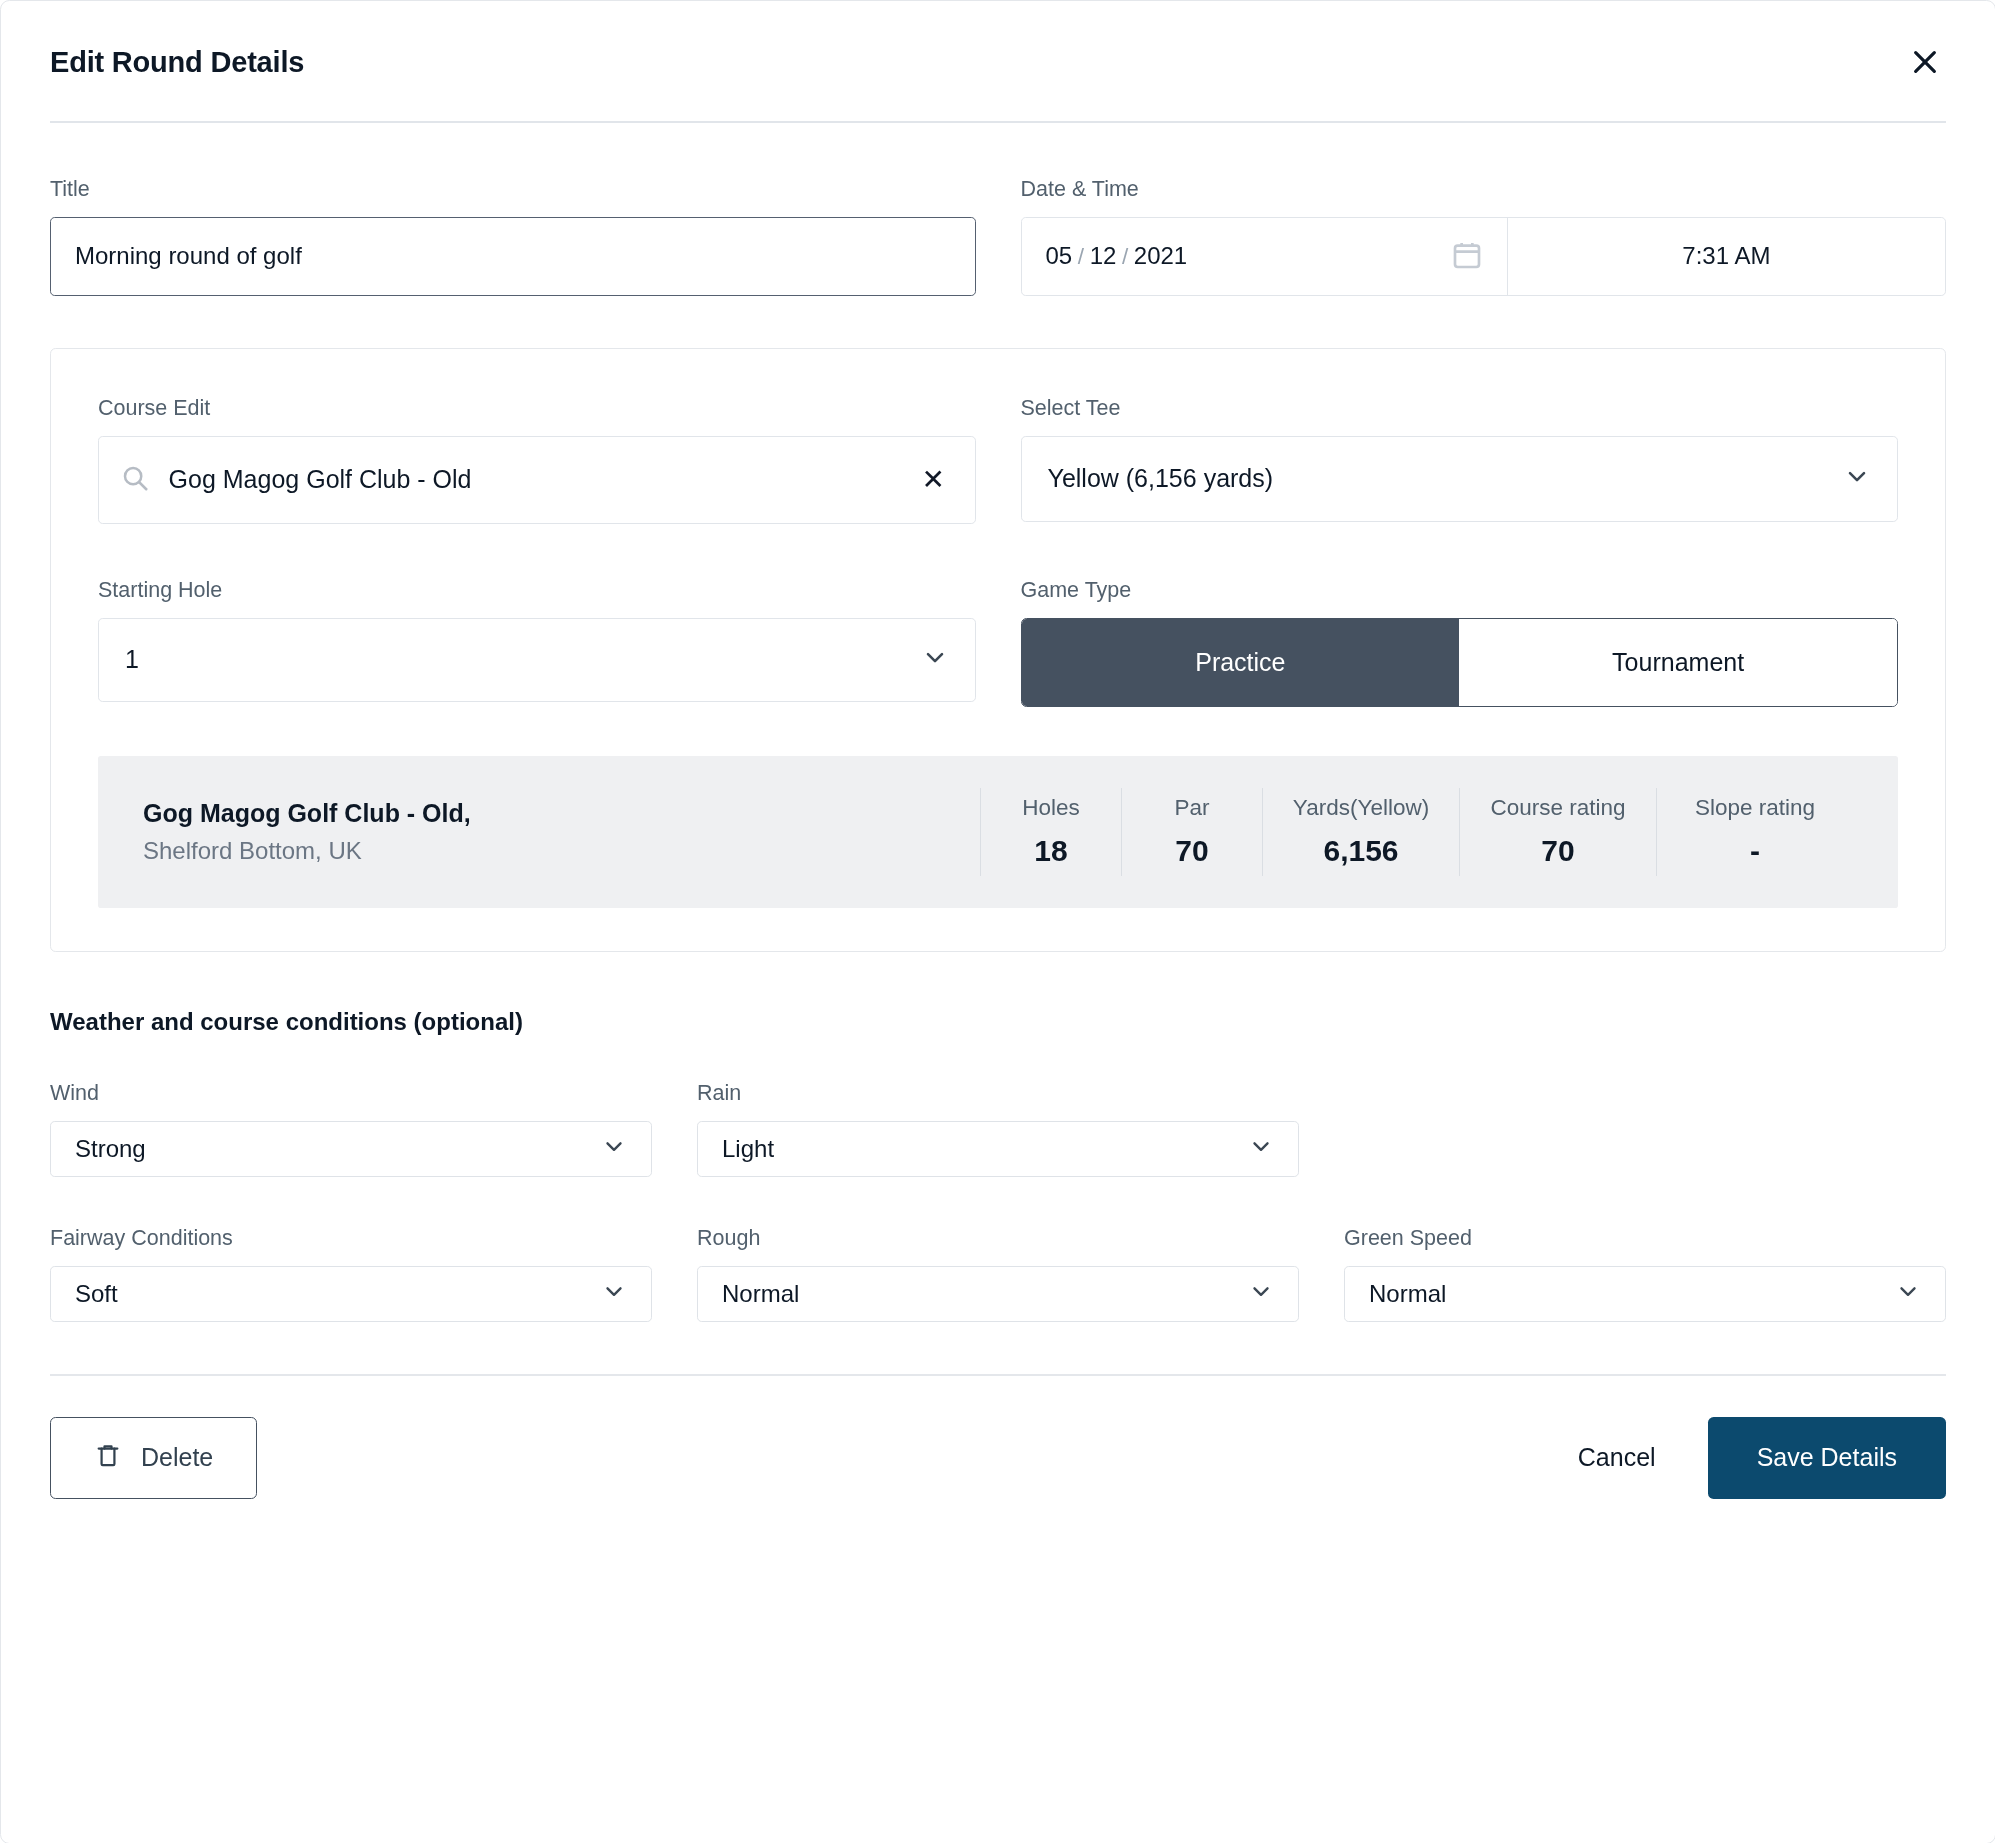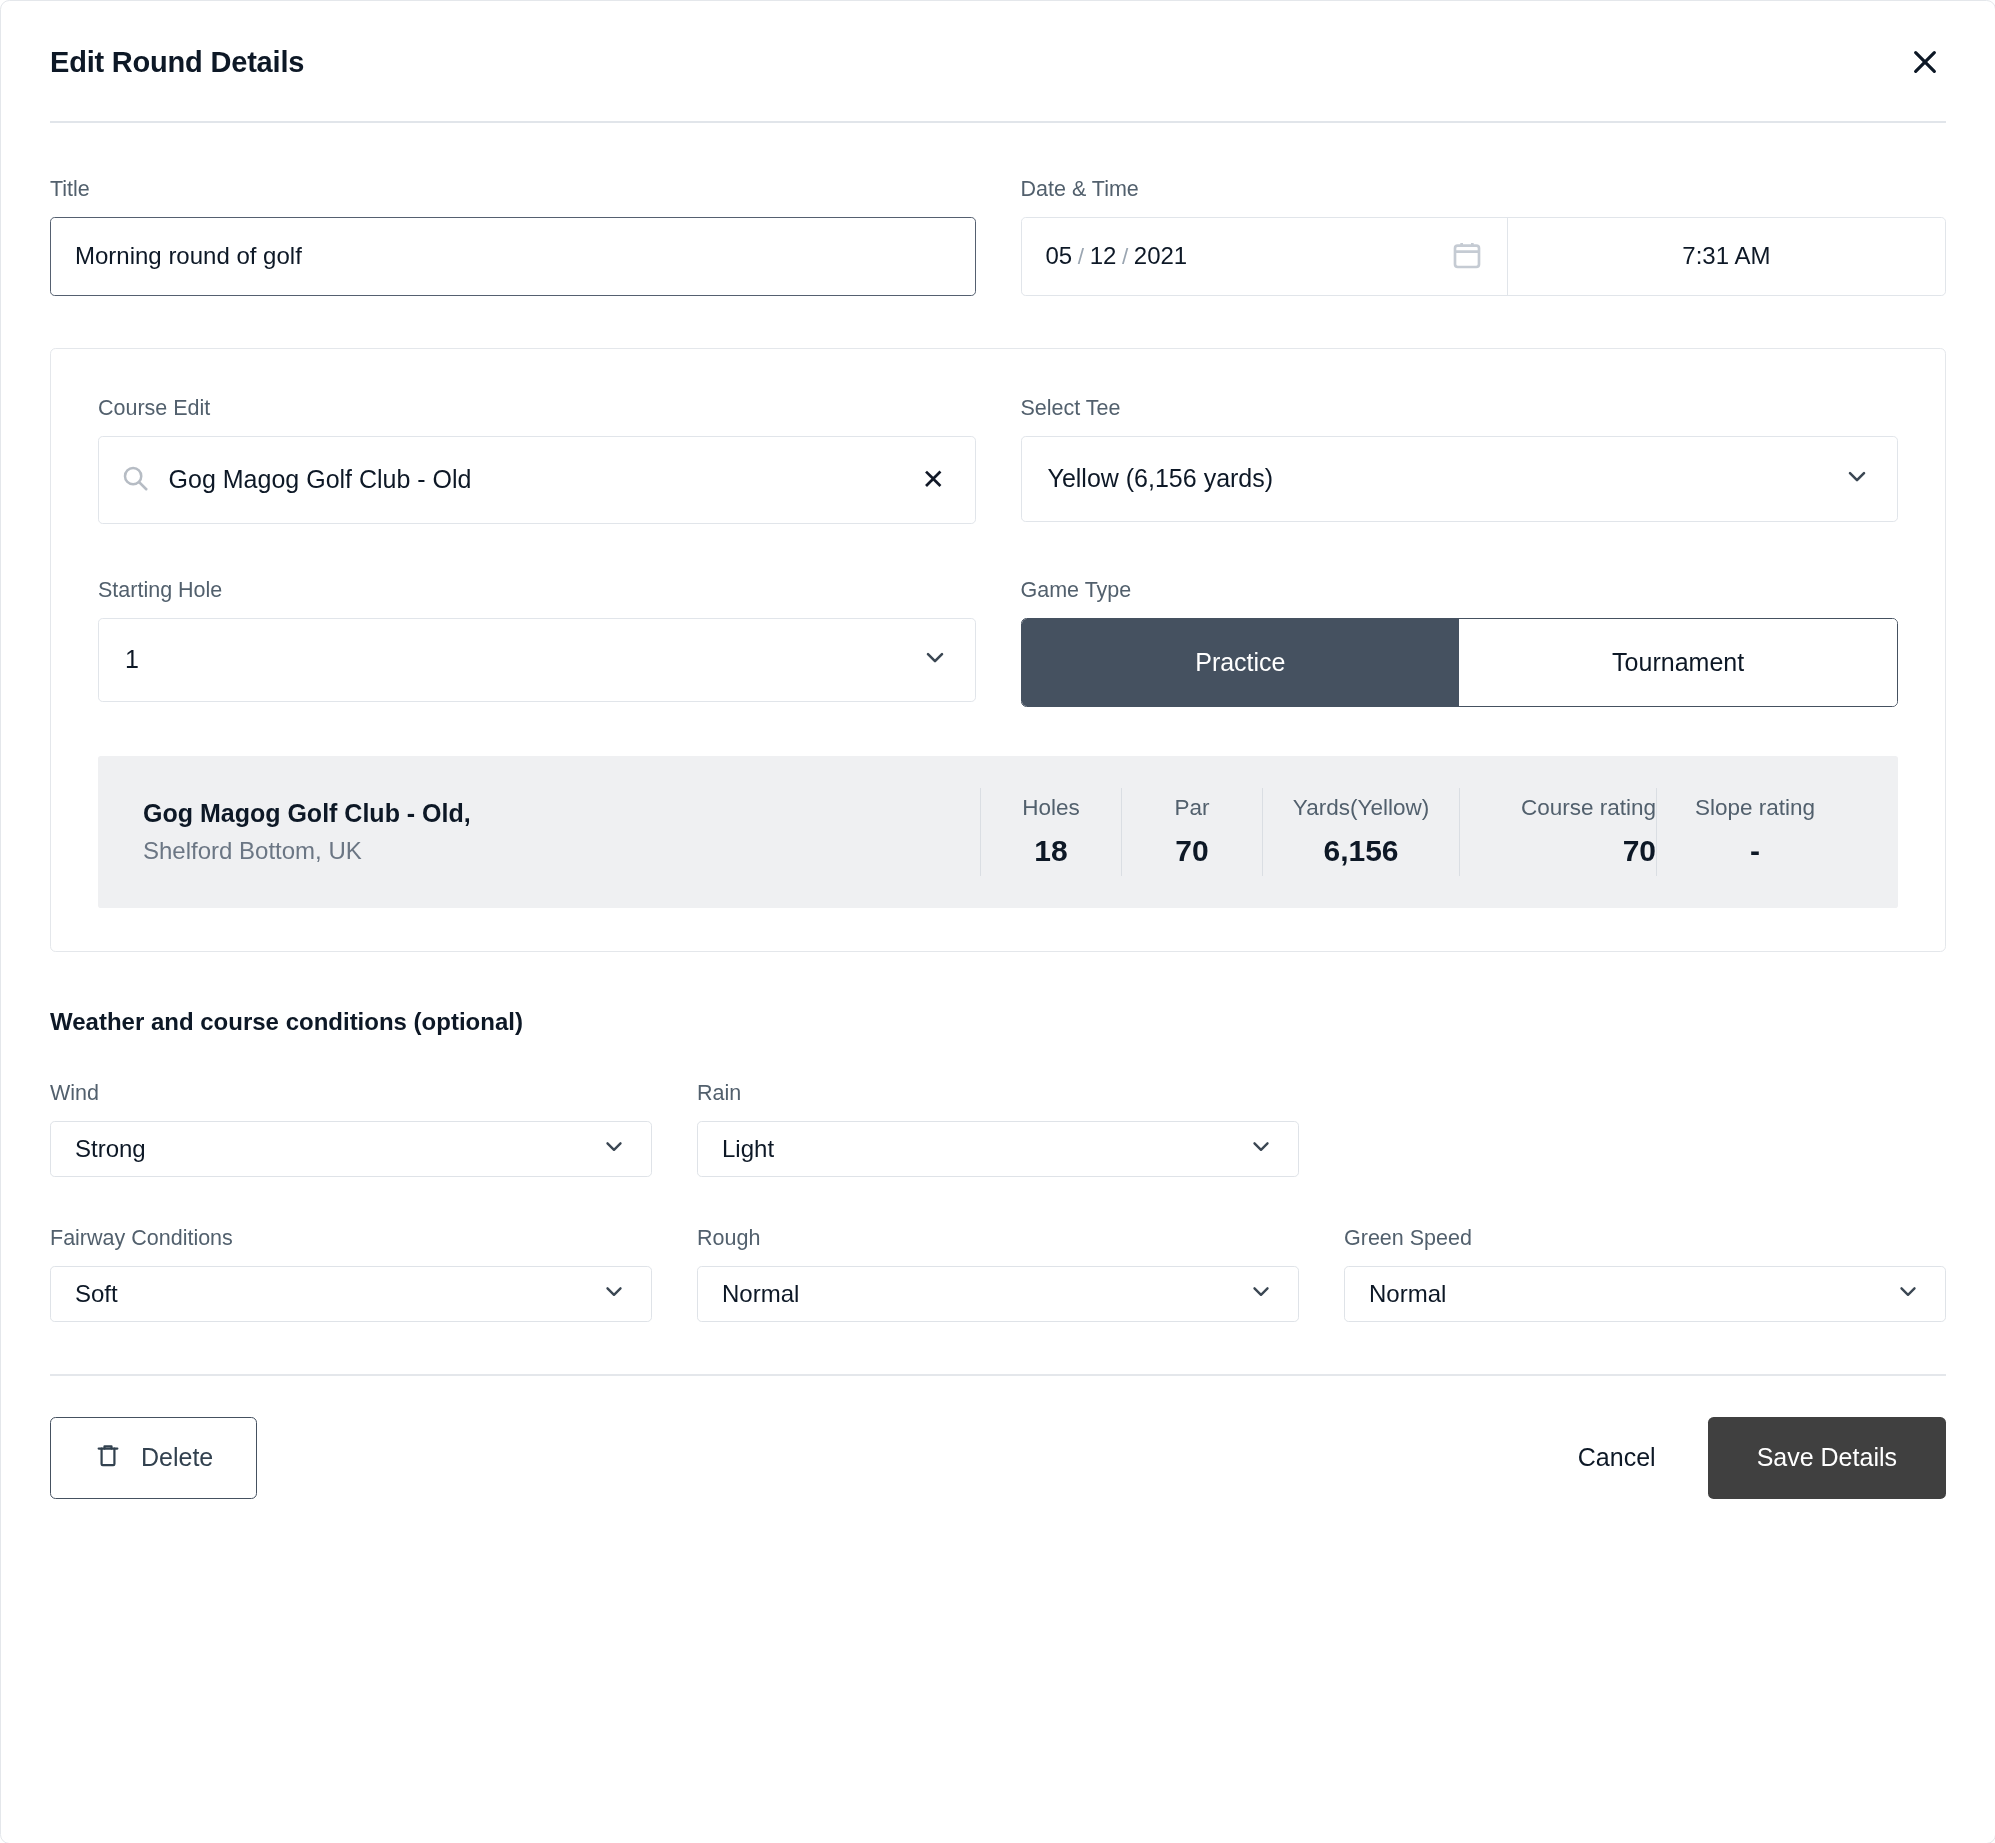--- a/index.html
+++ b/index.html
@@ -329,21 +329,21 @@
   .cancel-btn {
     background: none;
     border: none;
     font-size: 25px;
     color: #0d1826;
     cursor: pointer;
     padding: 0 37px;
     font-family: "Liberation Sans", sans-serif;
   }
   .save-btn {
-    background: #404040;
+    background: #0c4a6e;
     color: #ffffff;
     border: none;
     border-radius: 5.6px;
     height: 82px;
     padding: 0 49px;
     font-size: 25px;
     cursor: pointer;
     font-family: "Liberation Sans", sans-serif;
     margin-left: 15px;
   }
@@ -460,21 +460,21 @@
         <div class="val">18</div>
       </div>
       <div class="stat">
         <div class="lbl">Par</div>
         <div class="val">70</div>
       </div>
       <div class="stat" style="min-width:197px;">
         <div class="lbl">Yards(Yellow)</div>
         <div class="val">6,156</div>
       </div>
-      <div class="stat" style="min-width:197px;align-items:flex-end;">
+      <div class="stat" style="min-width:197px;">
         <div class="lbl">Course rating</div>
         <div class="val">70</div>
       </div>
       <div class="stat" style="min-width:197px;">
         <div class="lbl">Slope rating</div>
         <div class="val">-</div>
       </div>
     </div>
   </div>
 

